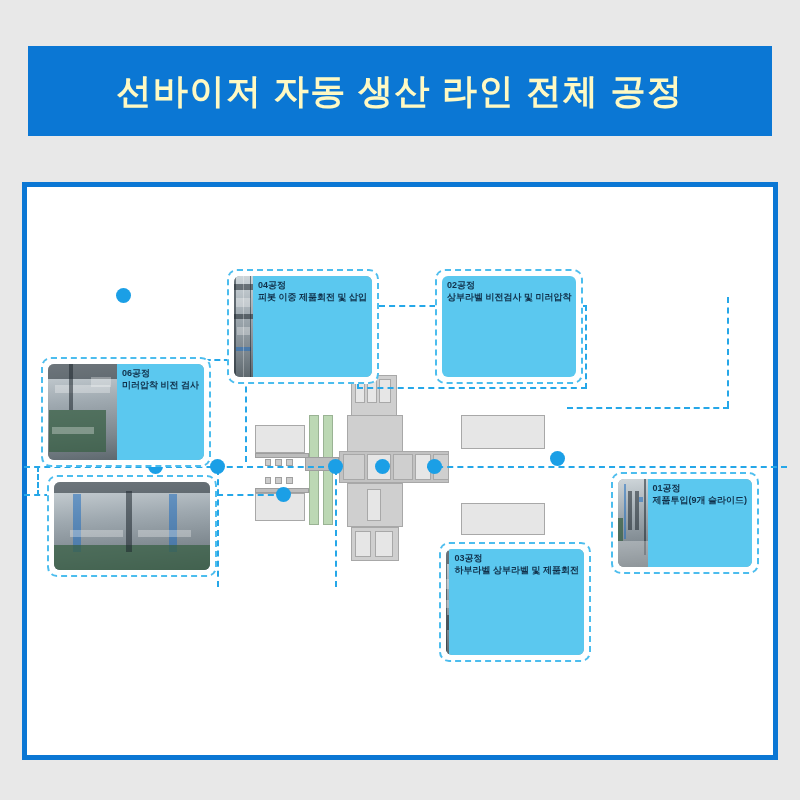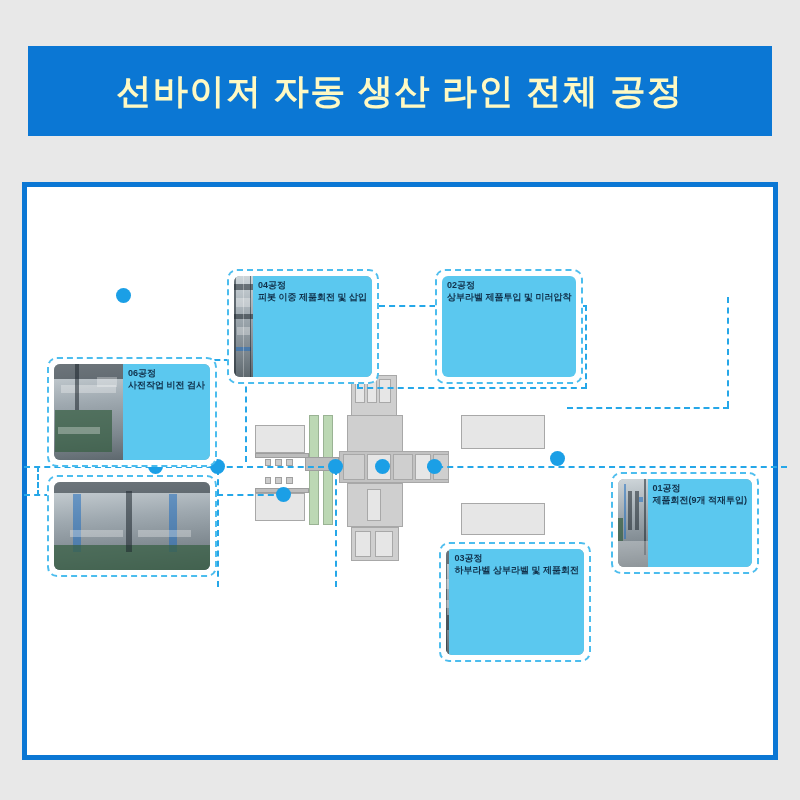--- a/index.html
+++ b/index.html
@@ -266,38 +266,38 @@
           <div class="p1 dkr" style="left:0;   top:0;   width:100%; height:10%;"></div>
           <div class="p2" style="left:6%;  top:26%; width:60%;  height:10%;"></div>
           <div class="p3" style="left:20%; top:44%; width:64%;  height:8%;"></div>
           <div class="p4 dkr" style="left:0;   top:60%; width:100%; height:7%;"></div>
           <div class="p5" style="left:4%;  top:74%; width:52%;  height:12%;"></div>
           <div class="p6" style="left:52%; top:0;   width:5%;   height:100%;"></div>
           <div class="p7 dkr" style="left:86%; top:0;   width:8%;   height:100%;"></div>
         </div>
         <div class="card-label">
           <span class="l1">02공정</span>
-          <span class="l2">상부라벨 제품투입 및 미러압착</span>
-        </div>
-      </div>
-    </div>
-
-    <div class="card" style="left:20px; top:170px; width:170px; height:110px;">
+          <span class="l2">상부라벨 비전검사 및 미러압착</span>
+        </div>
+      </div>
+    </div>
+
+    <div class="card" style="left:14px; top:170px; width:170px; height:110px;">
       <div class="card-body">
         <div class="photo">
           <div class="p1 dkr" style="left:0;   top:0;   width:100%; height:16%;"></div>
           <div class="p2" style="left:10%; top:22%; width:80%;  height:8%;"></div>
           <div class="p3 grn" style="left:2%;  top:48%; width:82%;  height:44%;"></div>
           <div class="p4" style="left:6%;  top:66%; width:60%;  height:7%;"></div>
           <div class="p5 dkr" style="left:30%; top:0;   width:6%;   height:48%;"></div>
           <div class="p6" style="left:62%; top:14%; width:30%;  height:10%;"></div>
         </div>
         <div class="card-label">
           <span class="l1">06공정</span>
-          <span class="l2">사전작업 비전 검사</span>
+          <span class="l2">미러압착 비전 검사</span>
         </div>
       </div>
     </div>
 
     <div class="card" style="left:20px; top:288px; width:170px; height:102px;">
       <div class="card-body">
         <div class="photo">
           <div class="p1 dkr" style="left:0;   top:0;   width:100%; height:12%;"></div>
           <div class="p2 blu" style="left:12%; top:14%; width:5%;   height:66%;"></div>
           <div class="p3 blu" style="left:74%; top:14%; width:5%;   height:66%;"></div>
@@ -335,19 +335,19 @@
           <div class="p1 grn" style="left:0;   top:44%; width:18%;  height:26%;"></div>
           <div class="p2 blu" style="left:22%; top:6%;  width:4%;   height:62%;"></div>
           <div class="p3 dkr" style="left:34%; top:14%; width:14%;  height:44%;"></div>
           <div class="p4 dkr" style="left:56%; top:14%; width:14%;  height:44%;"></div>
           <div class="p5 blu" style="left:72%; top:20%; width:14%;  height:6%;"></div>
           <div class="p6 dkr" style="left:88%; top:0;   width:8%;   height:86%;"></div>
           <div class="p7" style="left:0;   top:70%; width:100%; height:30%;"></div>
         </div>
         <div class="card-label">
           <span class="l1">01공정</span>
-          <span class="l2">제품회전(9개 적재투입)</span>
+          <span class="l2">제품투입(9개 슬라이드)</span>
         </div>
       </div>
     </div>
 
   </div>
 </div>
 
 </body></html>

